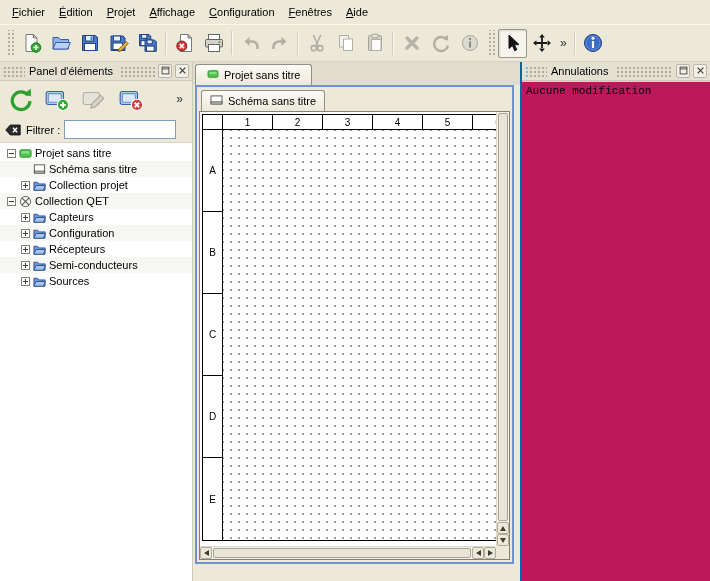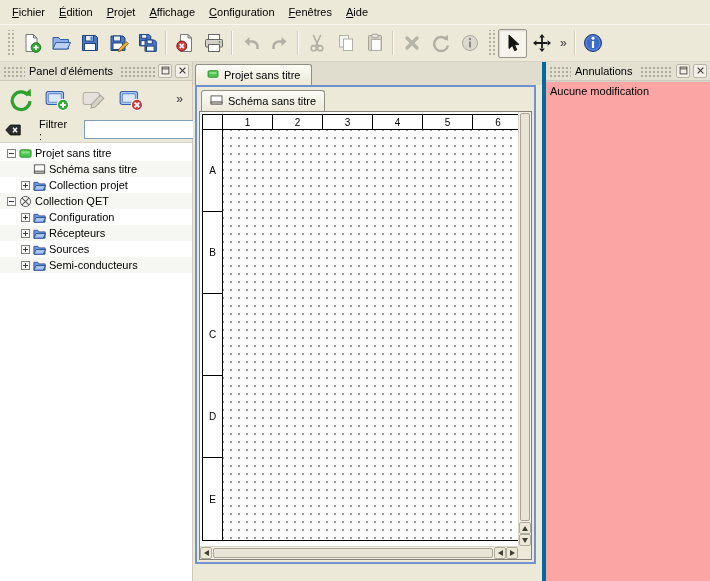--- a/index.html
+++ b/index.html
@@ -17,33 +17,33 @@
   .grip{width:8px;height:26px;margin:0 3px;background-image:radial-gradient(circle,#b4b1a2 1px,transparent 1.3px);background-size:4px 4px;background-position:1px 2px;}
   .tbtn{width:29px;height:29px;flex:none;display:flex;align-items:center;justify-content:center;border:1px solid transparent;border-radius:2px;background:transparent;}
   .tbtn.pressed{border:1px solid #9a978a;background:#f6f4ec;box-shadow:inset 1px 1px 2px rgba(0,0,0,.12);}
   .tsep{width:0;height:24px;border-left:1px solid #cfccbe;border-right:1px solid #fbfaf5;margin:0 3px;}
   .ovf{padding:0 4px;font-size:12px;color:#333;display:flex;align-items:center;height:29px;}
   .ic{display:block;}
 
   
   .main{flex:1;display:flex;min-height:0;}
   .left-dock{width:193px;flex:none;display:flex;flex-direction:column;border-right:1px solid #cdc9bb;}
-  .right-dock{width:168px;flex:none;display:flex;flex-direction:column;border-left:4px solid #0369a1;}
+  .right-dock{width:190px;flex:none;display:flex;flex-direction:column;border-left:2px solid #0369a1;}
   .dock-title{height:19px;flex:none;display:flex;align-items:center;background:#e4e1d3;border-bottom:1px solid #cdc9bb;}
   .dots{height:11px;background-image:radial-gradient(circle,#aeab9c 1px,transparent 1.2px);background-size:4px 4px;}
   .dock-grip{width:22px;flex:none;margin-left:3px;}
   .dock-fill{flex:1;margin:0 3px;}
   .dock-title .t{padding:0 4px;white-space:nowrap;}
   .dock-btn{width:14px;height:14px;flex:none;display:flex;align-items:center;justify-content:center;margin-right:3px;border:1px solid #b8b5a6;background:#f2f0e8;border-radius:2px;}
 
   
   .panel-toolbar{height:36px;flex:none;display:flex;align-items:center;gap:7px;padding:2px 5px;}
   .pbtn{width:30px;height:30px;display:flex;align-items:center;justify-content:center;border:1px solid transparent;border-radius:2px;}
   .panel-toolbar .ovf{margin-left:auto;}
-  .filter-row{height:25px;flex:none;display:flex;align-items:center;gap:17px;padding:0 4px;}
+  .filter-row{height:25px;flex:none;display:flex;align-items:center;gap:4px;padding:0 4px;}
   .filter-input{width:112px;height:19px;border:1px solid #7f9db9;background:#fff;font:inherit;padding:1px 3px;outline:none;}
   .tree{flex:1;background:#fff;border-top:1px solid #d6d2c4;overflow:hidden;padding-top:2px;}
   .trow{height:16px;display:flex;align-items:center;padding-left:5px;}
   .trow:nth-child(even){background:#f6f6f2;}
   .ind{width:14px;flex:none;}
   .expslot{width:12px;flex:none;display:flex;align-items:center;justify-content:center;}
   .exp{width:9px;height:9px;border:1px solid #848078;background:#fff;position:relative;}
   .exp::before{content:"";position:absolute;left:1px;top:3px;width:5px;height:1px;background:#3a3a3a;}
   .exp.plus::after{content:"";position:absolute;top:1px;left:3px;width:1px;height:5px;background:#3a3a3a;}
   .ticon{width:15px;flex:none;display:flex;align-items:center;justify-content:center;margin:0 2px 0 1px;}
@@ -77,21 +77,21 @@
   .hscroll{position:absolute;left:0;bottom:0;right:13px;height:13px;background:#f3f1e7;border-top:1px solid #dbd8ca;display:flex;}
   .sb-corner{position:absolute;right:0;bottom:0;width:13px;height:13px;background:#ece9d8;}
   .thumb{flex:1;background:#e8e5d6;border:1px solid #a8a496;border-radius:2px;margin:1px;}
   .sbtn{width:12px;height:12px;flex:none;display:flex;align-items:center;justify-content:center;background:#ece9d8;border:1px solid #aeab9c;border-radius:2px;margin:0;}
   .tri-up{width:0;height:0;border-left:3px solid transparent;border-right:3px solid transparent;border-bottom:5px solid #403f36;}
   .tri-down{width:0;height:0;border-left:3px solid transparent;border-right:3px solid transparent;border-top:5px solid #403f36;}
   .tri-left{width:0;height:0;border-top:3px solid transparent;border-bottom:3px solid transparent;border-right:5px solid #403f36;}
   .tri-right{width:0;height:0;border-top:3px solid transparent;border-bottom:3px solid transparent;border-left:5px solid #403f36;}
 
   
-  .undo-view{flex:1;background:#fca5a5;border-top:1px solid #d6d2c4;}
+  .undo-view{flex:1;background:#be185d;border-top:1px solid #d6d2c4;font-family:Liberation Mono, monospace;}
   .undo-empty{padding:3px 4px;}
 </style>
 </head>
 <body>
 
 <div class="app">
 
   <div class="menubar">
     <span class="menu-item">Fichier</span>
     <span class="menu-item">Édition</span>
@@ -412,60 +412,73 @@
           <span class="ind"></span>
             <span class="expslot">
               <span class="exp plus"></span>
             </span>
           <span class="ticon">
               <svg width="13" height="13" viewBox="0 0 14 14">
                 <path d="M1 3.5h4l1.5 1.8H13V12H1z" fill="#6a9ae0" stroke="#33508e"></path>
                 <path d="M1 12l2.2-5h10.3L11 12z" fill="#a6c4f0" stroke="#33508e"></path>
               </svg>
             </span>
-          <span class="tlabel">Configuration</span>
+          <span class="tlabel">Capteurs</span>
         </div>
         <div class="trow">
           <span class="ind"></span>
             <span class="expslot">
               <span class="exp plus"></span>
             </span>
           <span class="ticon">
               <svg width="13" height="13" viewBox="0 0 14 14">
                 <path d="M1 3.5h4l1.5 1.8H13V12H1z" fill="#6a9ae0" stroke="#33508e"></path>
                 <path d="M1 12l2.2-5h10.3L11 12z" fill="#a6c4f0" stroke="#33508e"></path>
               </svg>
             </span>
-          <span class="tlabel">Récepteurs</span>
+          <span class="tlabel">Configuration</span>
         </div>
         <div class="trow">
           <span class="ind"></span>
             <span class="expslot">
               <span class="exp plus"></span>
             </span>
           <span class="ticon">
               <svg width="13" height="13" viewBox="0 0 14 14">
                 <path d="M1 3.5h4l1.5 1.8H13V12H1z" fill="#6a9ae0" stroke="#33508e"></path>
                 <path d="M1 12l2.2-5h10.3L11 12z" fill="#a6c4f0" stroke="#33508e"></path>
               </svg>
             </span>
-          <span class="tlabel">Sources</span>
+          <span class="tlabel">Récepteurs</span>
         </div>
         <div class="trow">
           <span class="ind"></span>
             <span class="expslot">
               <span class="exp plus"></span>
             </span>
           <span class="ticon">
               <svg width="13" height="13" viewBox="0 0 14 14">
                 <path d="M1 3.5h4l1.5 1.8H13V12H1z" fill="#6a9ae0" stroke="#33508e"></path>
                 <path d="M1 12l2.2-5h10.3L11 12z" fill="#a6c4f0" stroke="#33508e"></path>
               </svg>
             </span>
           <span class="tlabel">Semi-conducteurs</span>
+        </div>
+        <div class="trow">
+          <span class="ind"></span>
+            <span class="expslot">
+              <span class="exp plus"></span>
+            </span>
+          <span class="ticon">
+              <svg width="13" height="13" viewBox="0 0 14 14">
+                <path d="M1 3.5h4l1.5 1.8H13V12H1z" fill="#6a9ae0" stroke="#33508e"></path>
+                <path d="M1 12l2.2-5h10.3L11 12z" fill="#a6c4f0" stroke="#33508e"></path>
+              </svg>
+            </span>
+          <span class="tlabel">Sources</span>
         </div>
       </div>
     </div>
 
     <div class="center">
       <div class="proj-tabbar">
         <span class="tab">
           <span><svg width="12" height="10" viewBox="0 0 14 12">
                 <rect x="1" y="2" width="12" height="8" rx="1.5" fill="#4cc94c" stroke="#2a8a2a"></rect>
                 <rect x="2.5" y="3.5" width="9" height="2.5" rx="1" fill="#8ae08a"></rect>

